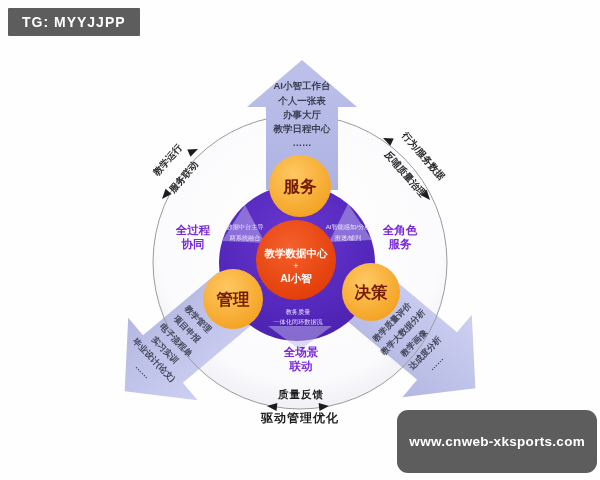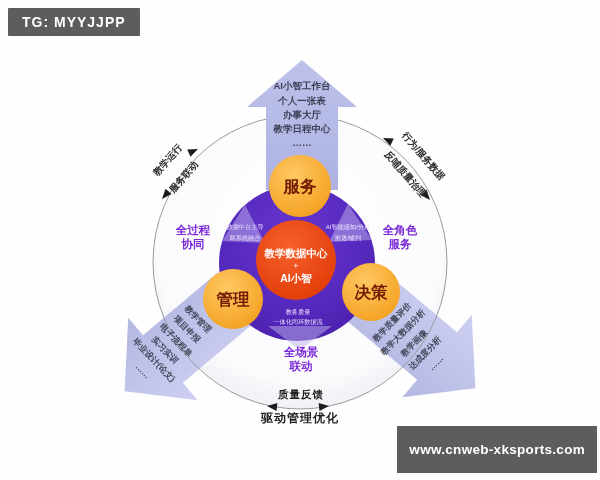--- a/index.html
+++ b/index.html
@@ -1,21 +1,21 @@
 <!DOCTYPE html>
 <html><head>
 <meta charset="utf-8">
 <style>
   html,body{margin:0;padding:0;}
   body{font-family:"Liberation Sans","DejaVu Sans",sans-serif;background:#ffffff;}
   #stage{position:relative;width:600px;height:480px;background:#fefefe;overflow:hidden;}
   .wm{position:absolute;background:#5d5d5d;color:#ffffff;font-weight:bold;
       display:flex;align-items:center;justify-content:center;}
   #wm-tl{left:8px;top:8px;padding:6px 14px;font-size:14px;letter-spacing:1px;border-radius:1px;}
-  #wm-br{right:3px;bottom:7px;padding:16px 12px;font-size:13.5px;letter-spacing:0.3px;}
+  #wm-br{right:3px;bottom:7px;padding:24px 12px;font-size:13.5px;letter-spacing:0.3px;border-radius:11px;}
   svg text{font-family:"Liberation Sans","DejaVu Sans",sans-serif;}
   .arrow-top-text{fill:#3a3e52;font-size:9.5px;font-weight:600;}
   .arrow-diag-text{fill:#44475a;font-size:8.5px;font-weight:600;}
   .arc-label{fill:#2b2b2b;font-size:9.5px;font-weight:700;}
   .ring-label{fill:#7b2ad8;font-size:11.5px;font-weight:800;}
   .inner-note{fill:#efe4ff;font-size:6.2px;}
   .node-label{fill:#731a02;font-size:16.5px;font-weight:800;}
   .center-label{fill:#ffffff;font-size:10.5px;font-weight:700;}
   .center-plus{fill:#ffffff;font-size:9px;}
   .bottom-note-1{fill:#1e1e1e;font-size:10.5px;font-weight:600;letter-spacing:1px;}

